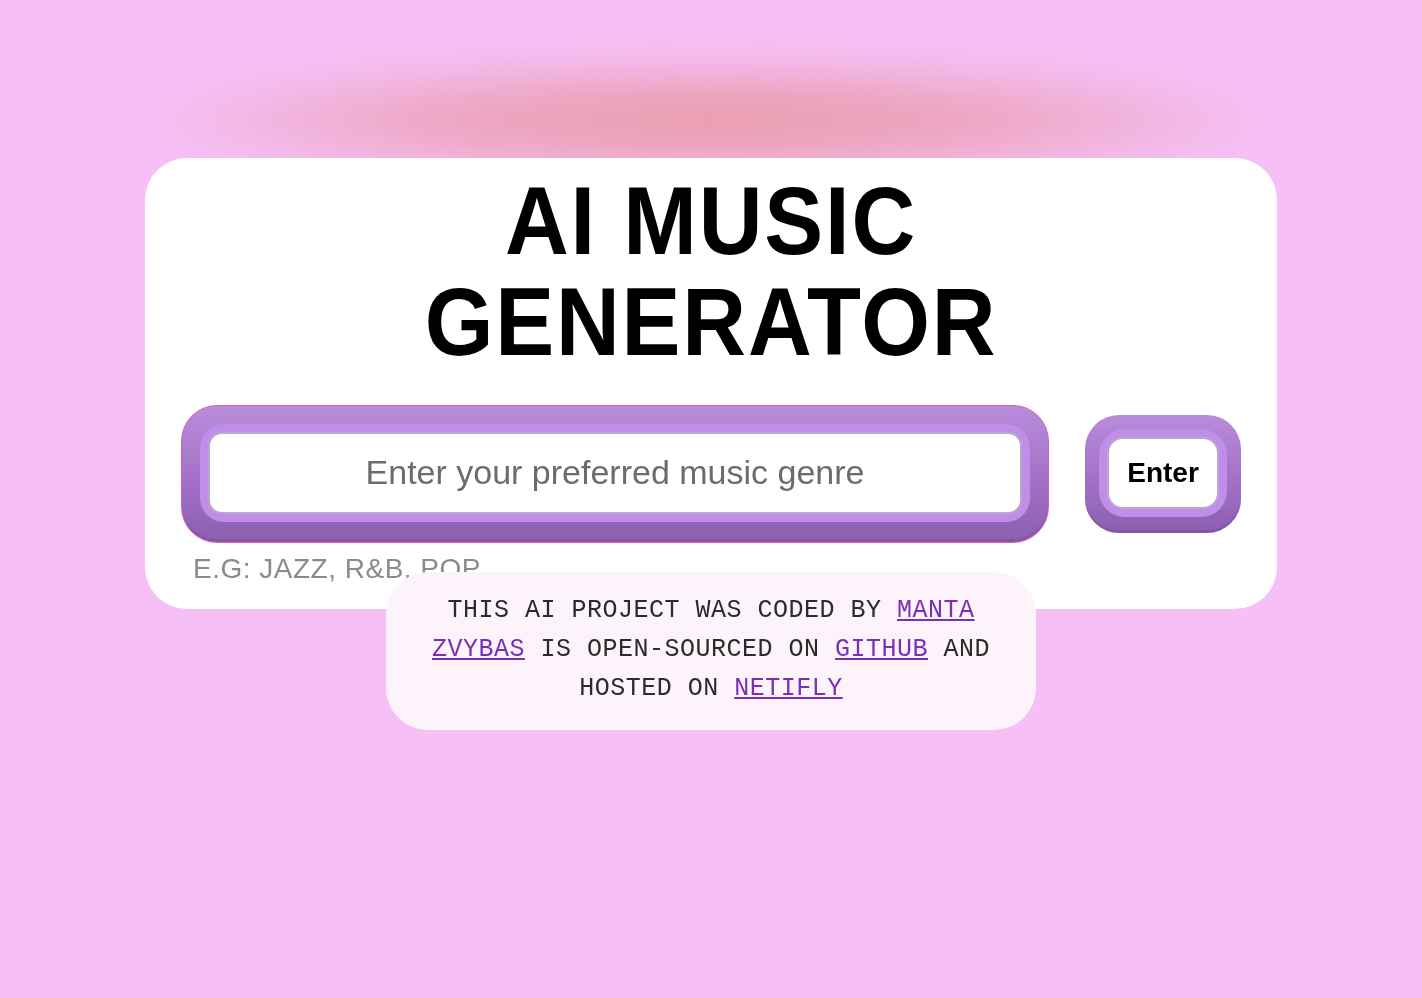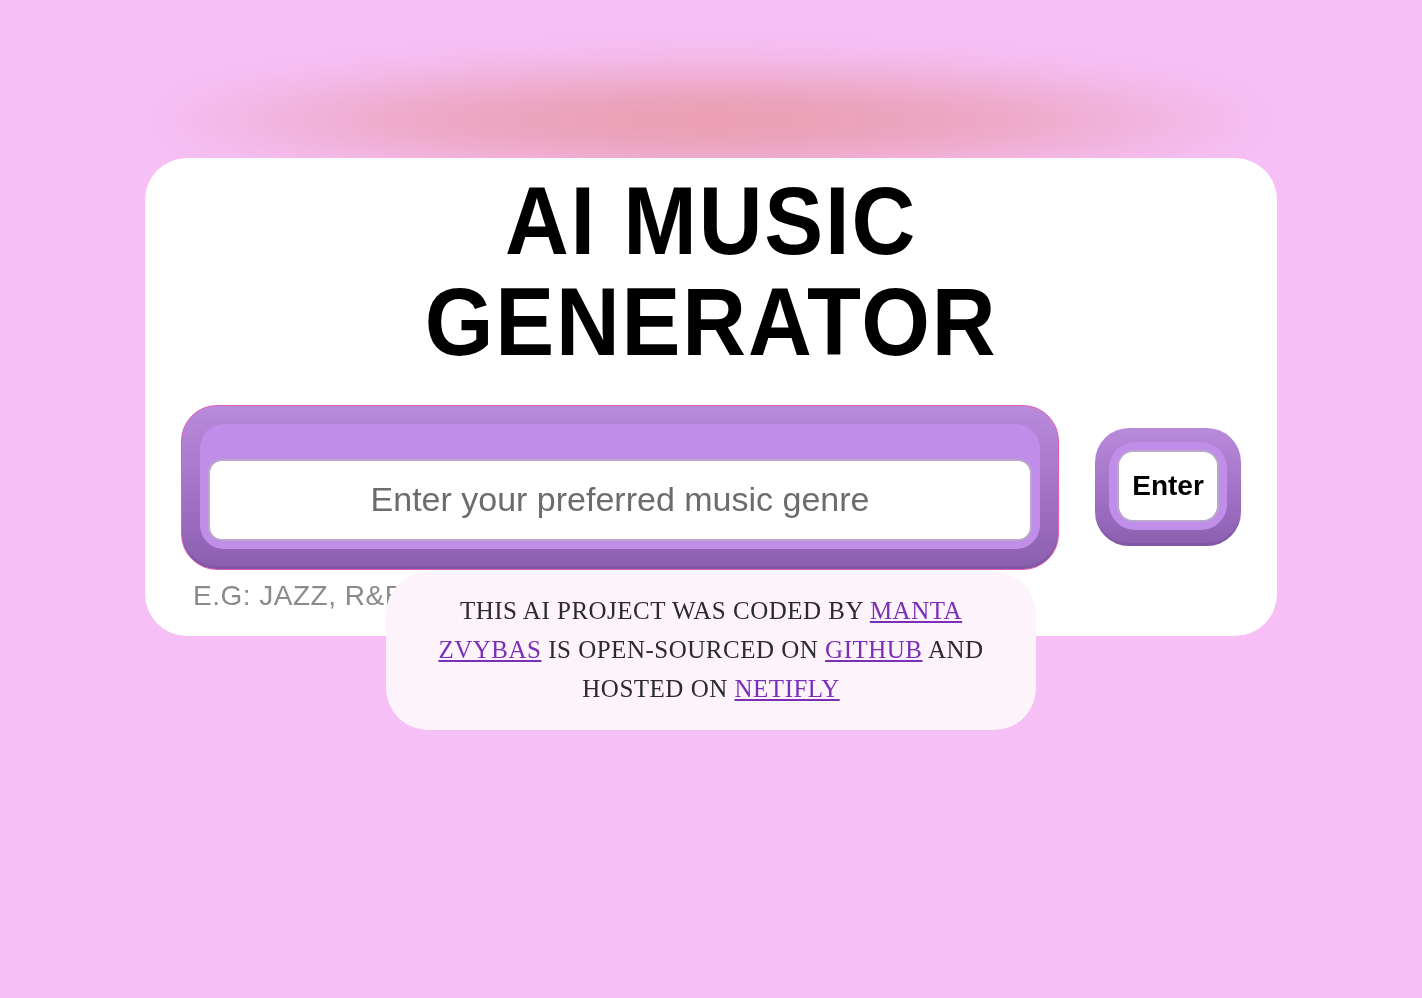--- a/index.html
+++ b/index.html
@@ -72,40 +72,39 @@
   .input-field {
     width: 100%;
     height: 82px;
     border: 2px solid #bba7cc;
     border-radius: 14px;
     background: #fff;
     font-size: 34px;
     text-align: center;
     color: #333;
     outline: none;
-    margin-top: 27px;
   }
   .input-field::placeholder { color: #6c6c6c; }
 
   .btn-outer {
     background: linear-gradient(180deg, #b98bdb 0%, #a06fc4 60%, #8b5fb0 100%);
     border-radius: 34px;
     padding: 14px 14px 16px 14px;
     box-shadow: inset 0 -3px 0 rgba(0,0,0,0.08);
   }
   .btn-mid {
     background: #c08ee8;
     border-radius: 26px;
     padding: 8px;
   }
   .enter-btn {
     background: #fff;
     border: 2px solid #bba7cc;
     border-radius: 16px;
-    width: 102px;
+    width: 112px;
     height: 72px;
     font-family: Arial, sans-serif;
     font-weight: 700;
     font-size: 28px;
     color: #000;
     cursor: pointer;
     display: flex;
     align-items: center;
     justify-content: center;
   }
@@ -123,21 +122,21 @@
   .footer {
     position: absolute;
     top: 572px;
     left: 50%;
     transform: translateX(-50%);
     width: 650px;
     background: #fdf4fb;
     border-radius: 42px;
     padding: 20px 30px 22px 30px;
     text-align: center;
-    font-family: Liberation Serif, serif;
+    font-family: Liberation Mono, monospace;
     text-transform: uppercase;
     font-size: 25px;
     line-height: 1.55;
     color: #2b2b2b;
     letter-spacing: 0.5px;
     z-index: 1;
   }
   .footer a, .footer .link {
     color: #7b2fb8;
     text-decoration: underline;

